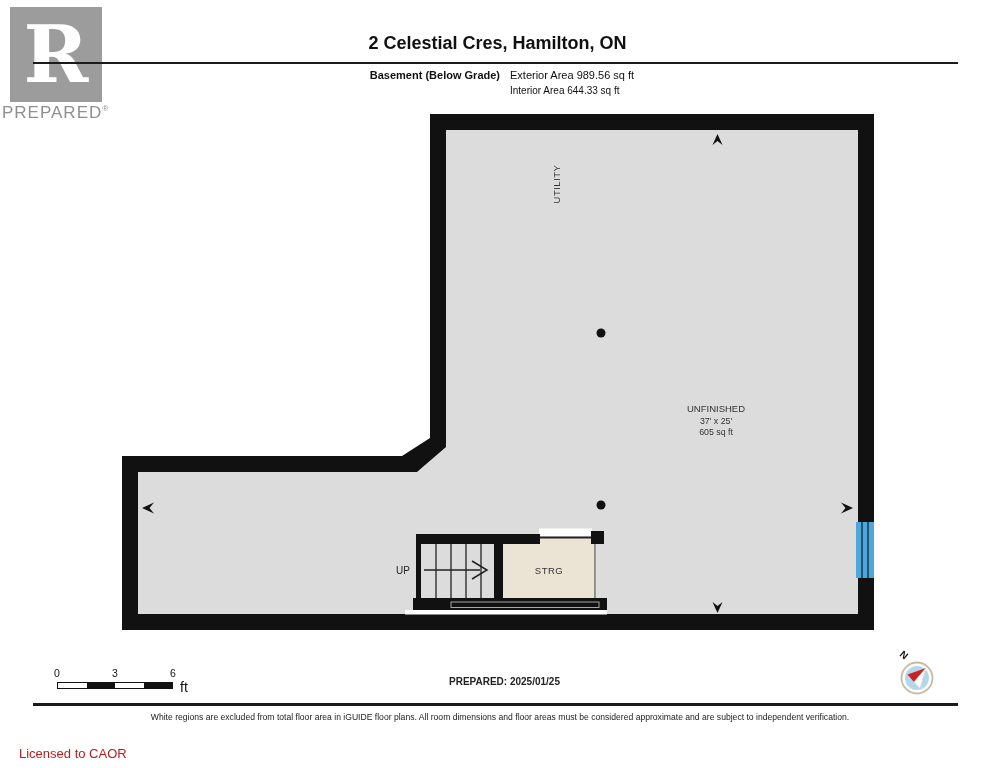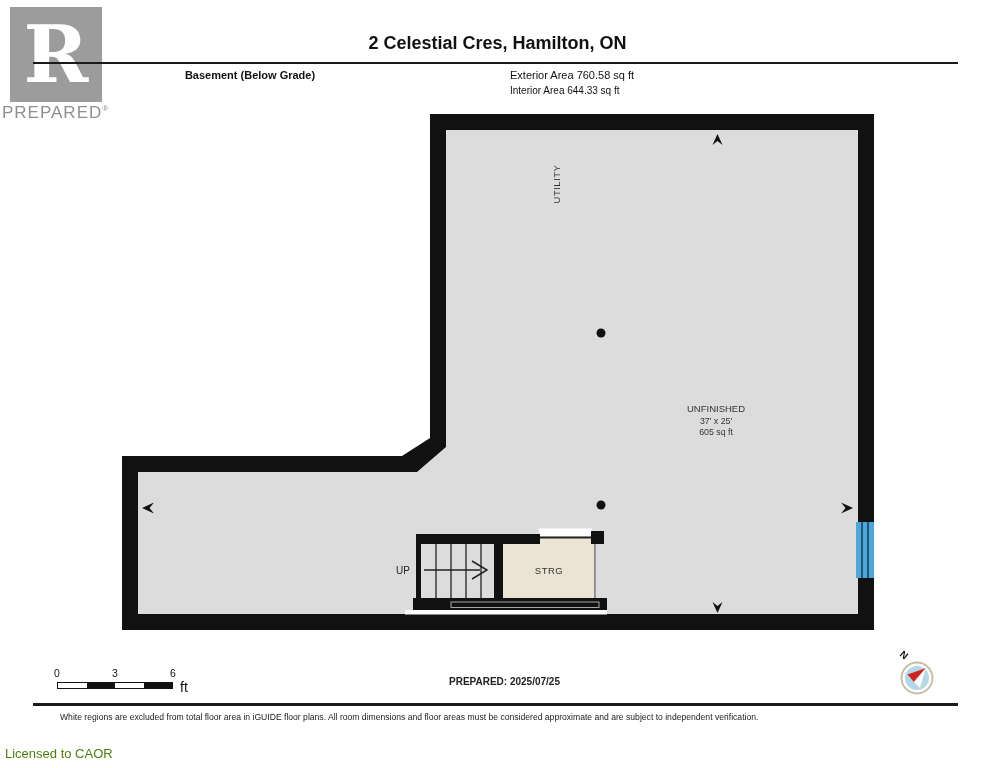--- a/index.html
+++ b/index.html
@@ -13,55 +13,55 @@
   
   .logo-box { left:10px; top:7px; width:92px; height:95px; background:#9c9c9c;
               display:flex; align-items:center; justify-content:center; }
   .logo-letter { font-family:"DejaVu Serif", serif; font-weight:bold; font-size:78px;
                  color:#ffffff; line-height:1; }
   .brand { left:2px; top:103px; font-size:17px; color:#8f8f8f; letter-spacing:1px; }
   .brand sup { font-size:8px; }
   .page-title { left:0; top:33px; width:995px; text-align:center;
                 font-size:18px; font-weight:bold; }
   .header-rule { left:33px; top:62px; width:925px; height:2px; background:#1a1a1a; }
-  .floor-label { left:0; top:69px; width:500px; text-align:center;
+  .floor-label { left:0; top:69px; width:500px; text-align:right;
                  font-size:11px; font-weight:bold; }
   .area-line1 { left:510px; top:69px; font-size:11px; }
   .area-line2 { left:510px; top:85px; font-size:10px; }
 
   
   .plan-svg { left:0; top:0; }
 
   
   .tick { top:667px; width:20px; text-align:center; font-size:10.5px; }
   .tick0 { left:47px; } .tick3 { left:105px; } .tick6 { left:163px; }
   .scalebar { left:57px; top:682px; width:116px; height:7px; border:1px solid #111;
               display:flex; }
   .scalebar .seg { flex:1 0 auto; height:100%; }
   .seg-w { background:#ffffff; } .seg-b { background:#111111; }
   .scale-unit { left:180px; top:679px; font-size:14px; }
   .prepared { left:449px; top:676px; font-size:10px; font-weight:bold; color:#222; }
   .footer-rule { left:33px; top:703px; width:925px; height:3px; background:#1a1a1a; }
-  .disclaimer { left:60px; top:712px; width:880px; font-size:8.6px; color:#222; }
-  .license { left:5px; top:746px; font-size:13px; color:#4d7c0f; }
+  .disclaimer { left:60px; top:712px; width:880px; font-size:8.6px; color:#222;text-align:center; }
+  .license { left:19px; top:746px; font-size:13px; color:#b91c1c; }
 </style>
 </head>
 <body>
 
 <div class="page">
 
   <div class="abs logo-box">
     <span class="logo-letter">R</span>
   </div>
   <div class="abs brand"><span>PREPARED</span><sup>®</sup></div>
 
   <div class="abs page-title">2 Celestial Cres, Hamilton, ON</div>
   <div class="abs header-rule"></div>
   <div class="abs floor-label">Basement (Below Grade)</div>
-  <div class="abs area-line1">Exterior Area 760.58 sq ft</div>
+  <div class="abs area-line1">Exterior Area 989.56 sq ft</div>
   <div class="abs area-line2">Interior Area 644.33 sq ft</div>
 
   <svg class="abs plan-svg" width="995" height="768" viewBox="0 0 995 768">
 
     <path d="M446,130 H858 V614 H138 V472 H417 L446,447 Z" fill="#dcdcdc"></path>
 
     <path d="M430,114 H874 V630 H122 V456 H402 L430,438 Z
              M446,130 V447 L417,472 H138 V614 H858 V130 Z" fill="#111111" fill-rule="evenodd"></path>
 
     <g>
@@ -127,19 +127,19 @@
   <div class="abs tick tick3">3</div>
   <div class="abs tick tick6">6</div>
   <div class="abs scalebar">
     <div class="seg seg-w"></div>
     <div class="seg seg-b"></div>
     <div class="seg seg-w"></div>
     <div class="seg seg-b"></div>
   </div>
   <div class="abs scale-unit">ft</div>
 
-  <div class="abs prepared">PREPARED: 2025/07/25</div>
+  <div class="abs prepared">PREPARED: 2025/01/25</div>
 
   <div class="abs footer-rule"></div>
   <div class="abs disclaimer">White regions are excluded from total floor area in iGUIDE floor plans. All room dimensions and floor areas must be considered approximate and are subject to independent verification.</div>
   <div class="abs license">Licensed to CAOR</div>
 
 </div>
 
 </body></html>

